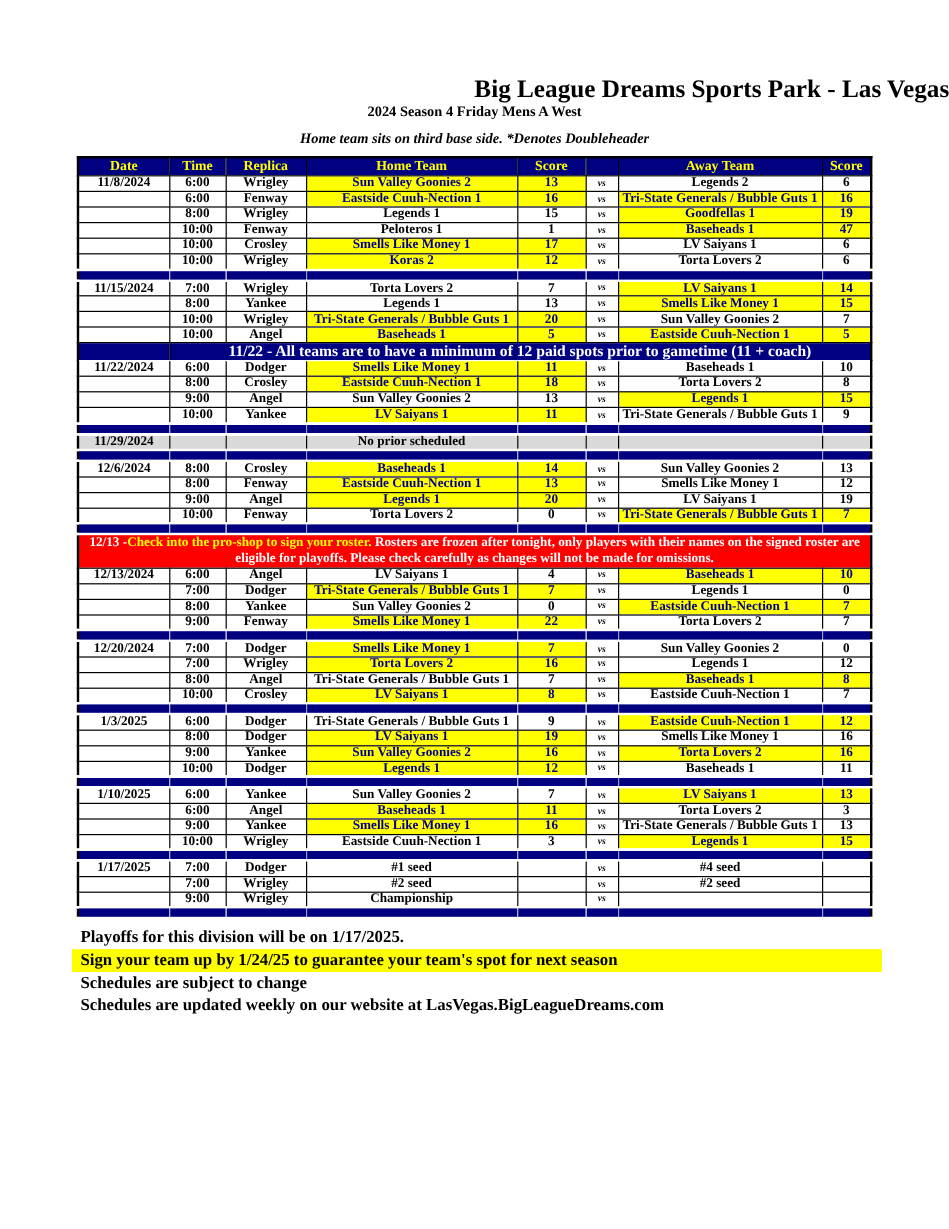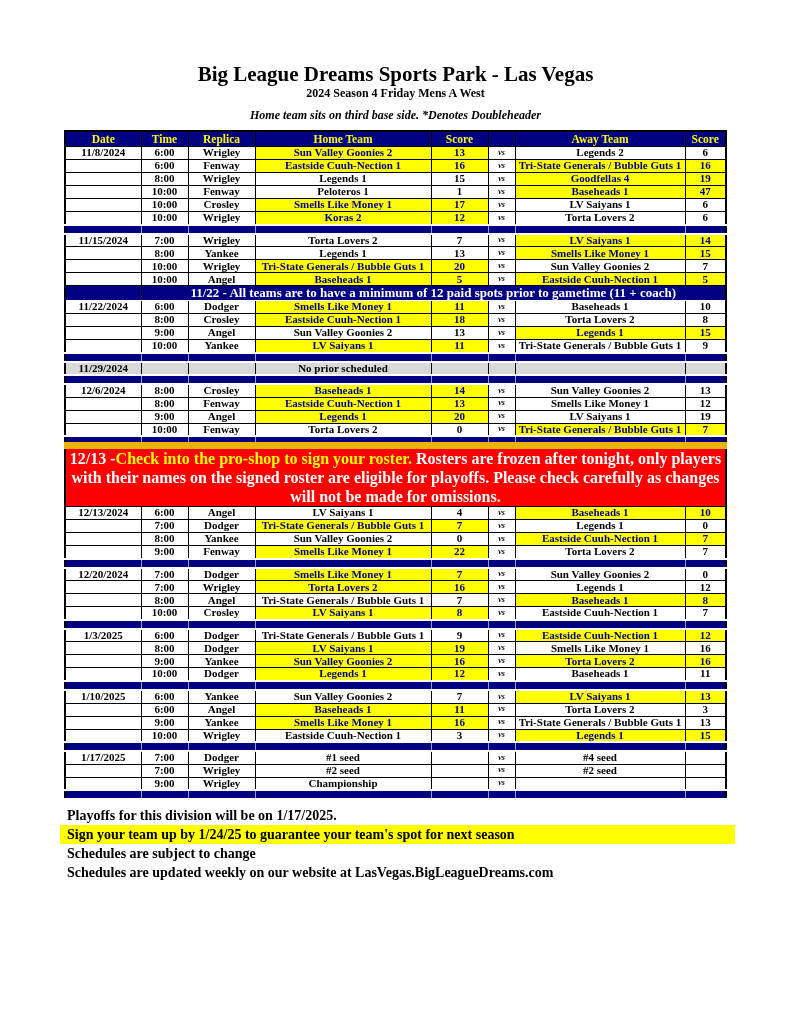--- a/index.html
+++ b/index.html
@@ -8,21 +8,21 @@
   }
   *{box-sizing:border-box;}
   html,body{margin:0;padding:0;background:#fff;}
   body{
     width:791px;height:1024px;overflow:hidden;
     font-family:"Liberation Serif","DejaVu Serif",serif;
     color:var(--ink);
   }
   .page{position:relative;width:791px;height:1024px;}
   .title{
-    padding-top:62px;text-align:center;font-size:21px;font-weight:bold;line-height:1.15;
+    padding-top:62px;text-align:right;font-size:21px;font-weight:bold;line-height:1.15;
   }
   .subtitle{text-align:center;font-size:12px;font-weight:bold;line-height:1.3;}
   .note{text-align:center;font-size:12px;font-weight:bold;font-style:italic;margin-top:6px;margin-bottom:7px;}
   table.sched{
     border-collapse:collapse;table-layout:fixed;width:661px;margin:0 auto;
     border:2px solid #000;
   }
   .sched th,.sched td{
     border:1px solid #000;padding:0 1px;height:13px;
     text-align:center;vertical-align:middle;
@@ -37,22 +37,22 @@
   tr.sep td{
     background:var(--navy);height:9px;
     border-top:2px solid #fff;border-bottom:2px solid #fff;
     border-left:1px solid #9a9ab8;border-right:1px solid #9a9ab8;
   }
   tr.notice td{
     background:var(--navy);color:#fff;font-size:13px;height:12px;
     border-top:1px solid #fff;border-bottom:1px solid #fff;margin-left:36px;
   }
   tr.banner td{
-    background:var(--red);color:#fff;font-size:16px;height:26px;
-    line-height:1.2;white-space:normal;border-top:7px solid #eab308;margin-left:18px;
+    background:var(--red);color:#fff;font-size:11px;height:26px;
+    line-height:1.2;white-space:normal;border-top:1px solid #eab308;margin-left:18px;
   }
   tr.banner .hl{color:var(--yellow);}
   tr.gray td{background:var(--gray);}
   .footer{width:675px;margin:6px auto 0 60px;font-size:14px;font-weight:bold;line-height:1.0;}
   .foot-line{padding:2.5px 0 2.5px 7px;}
   .foot-line.yellow{background:var(--yellow);}
 </style>
 </head>
 <body>
 
@@ -105,21 +105,21 @@
           <td class="win">Tri-State Generals / Bubble Guts 1</td>
           <td class="win">16</td>
         </tr>
         <tr>
           <td></td>
           <td>8:00</td>
           <td>Wrigley</td>
           <td>Legends 1</td>
           <td>15</td>
           <td class="vs">vs</td>
-          <td class="win">Goodfellas 4</td>
+          <td class="win">Goodfellas 1</td>
           <td class="win">19</td>
         </tr>
         <tr>
           <td></td>
           <td>10:00</td>
           <td>Fenway</td>
           <td>Peloteros 1</td>
           <td>1</td>
           <td class="vs">vs</td>
           <td class="win">Baseheads 1</td>

